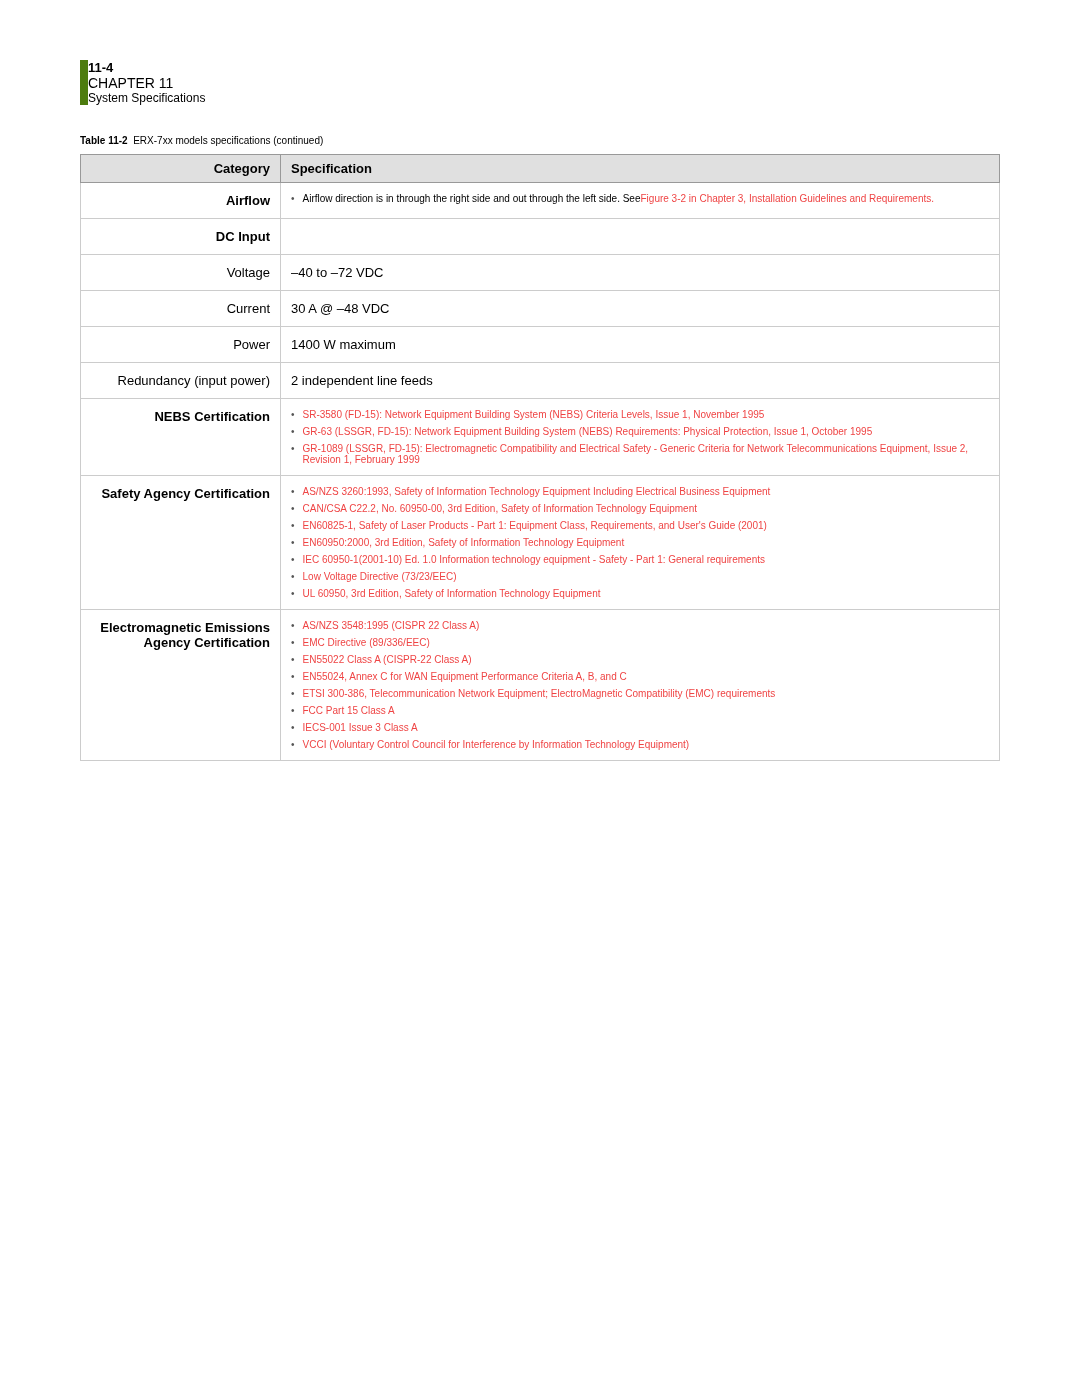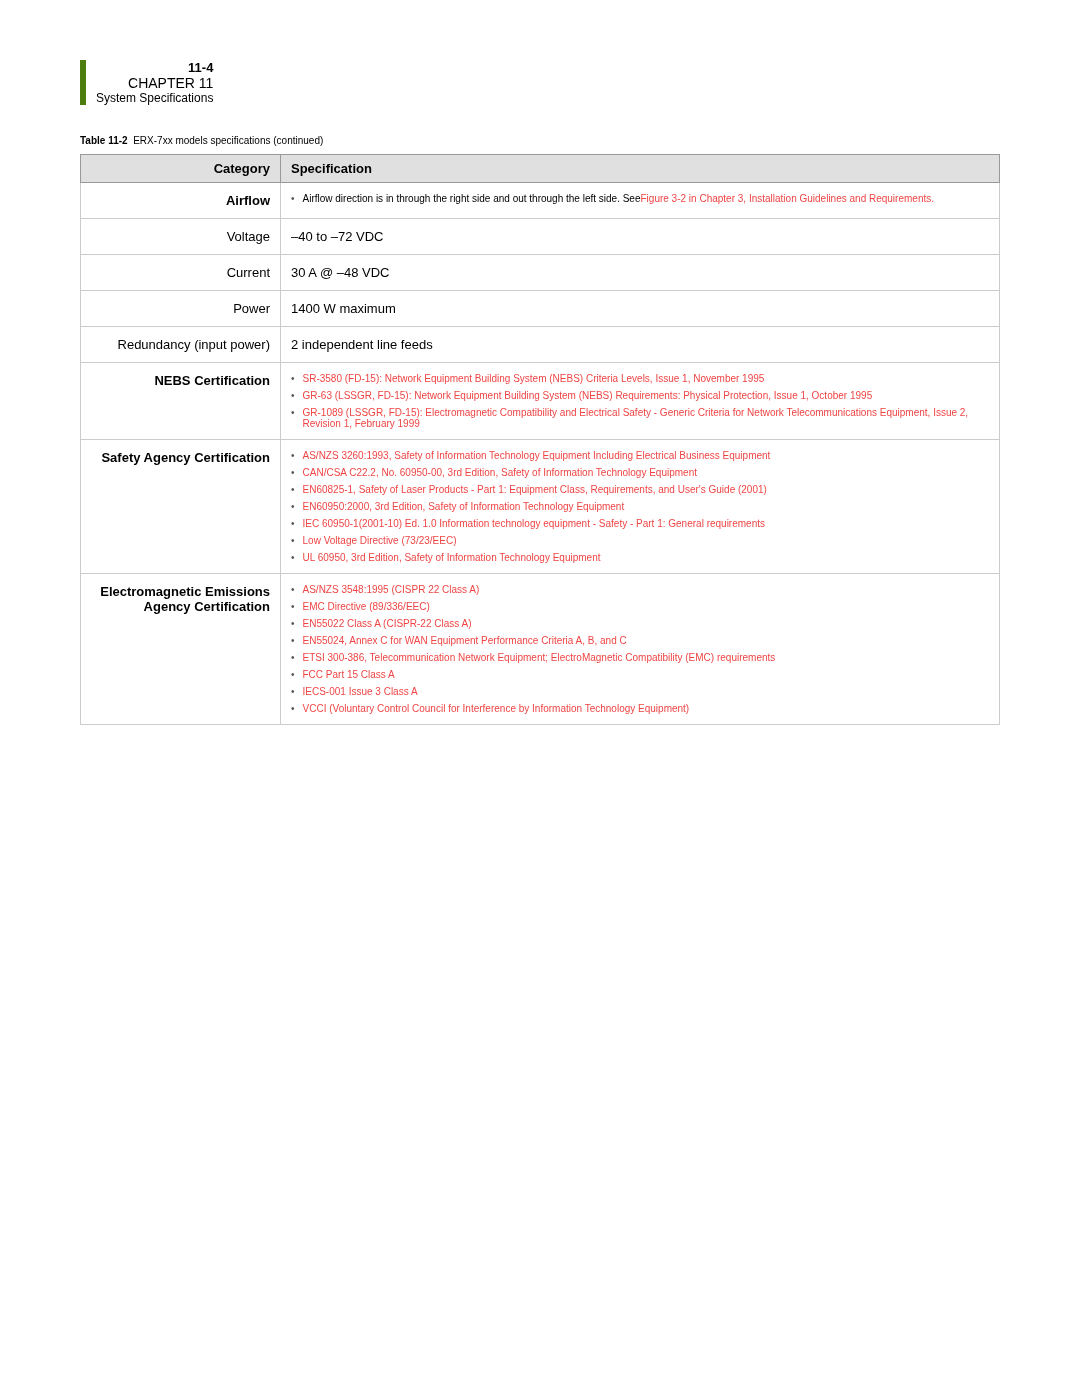--- a/index.html
+++ b/index.html
@@ -9,23 +9,21 @@
       font-size: 13px;
       color: #000000;
       padding: 60px 80px 60px 80px;
     }
     .page-header {
       display: flex;
       align-items: flex-start;
       margin-bottom: 30px;
     }
     .page-header-left {
-      border-left: 6px solid #4d7c0f;
-      padding-left: 10px;
-      text-align: right;
+      border-left: 8px solid #4d7c0f;
     }
     .page-number {
       font-weight: bold;
       font-size: 13px;
     }
     .chapter-label {
       font-size: 14px;
     }
     .sub-label {
       font-size: 12px;
@@ -113,20 +111,24 @@
         <td>
           <ul class="spec-list">
             <li>
               <span>Airflow direction is in through the right side and out through the left side. See </span>
               <span class="link-text">Figure 3-2 in Chapter 3, Installation Guidelines and Requirements.</span>
             </li>
           </ul>
         </td>
       </tr>
       <tr>
+        <td class="category-col"><strong>DC Input</strong></td>
+        <td></td>
+      </tr>
+      <tr>
         <td class="category-col">Voltage</td>
         <td><span>–40 to –72 VDC</span></td>
       </tr>
       <tr>
         <td class="category-col">Current</td>
         <td><span>30 A @ –48 VDC</span></td>
       </tr>
       <tr>
         <td class="category-col">Power</td>
         <td><span>1400 W maximum</span></td>

